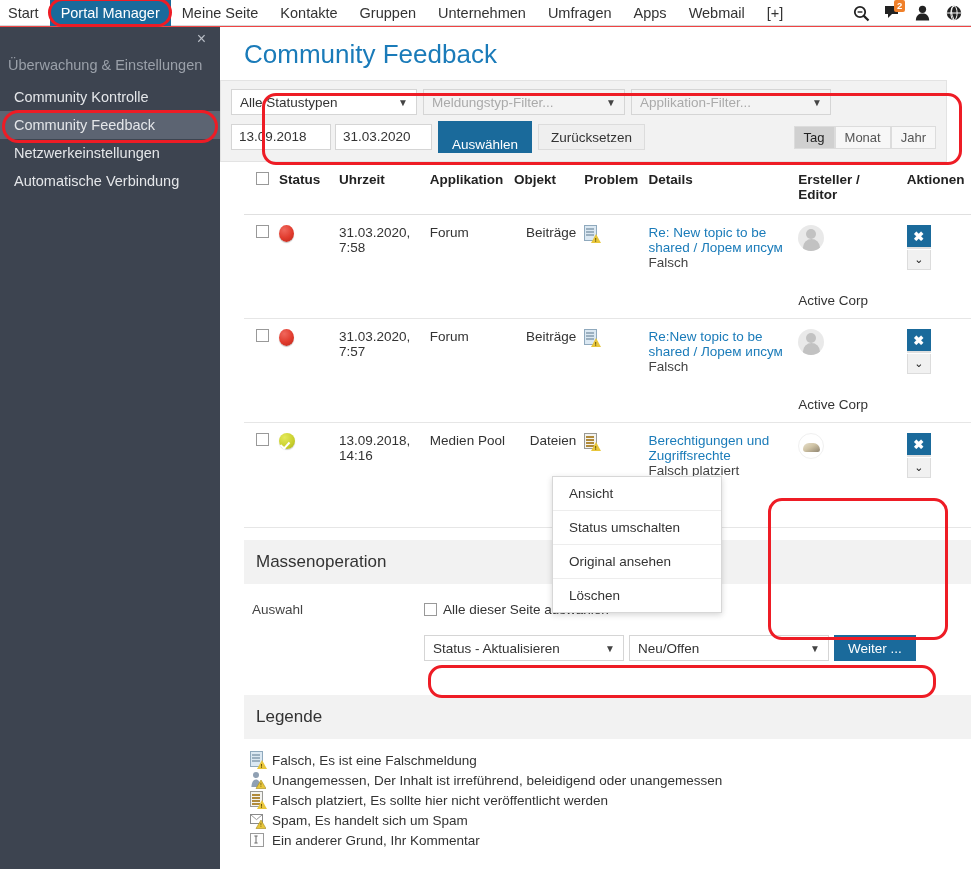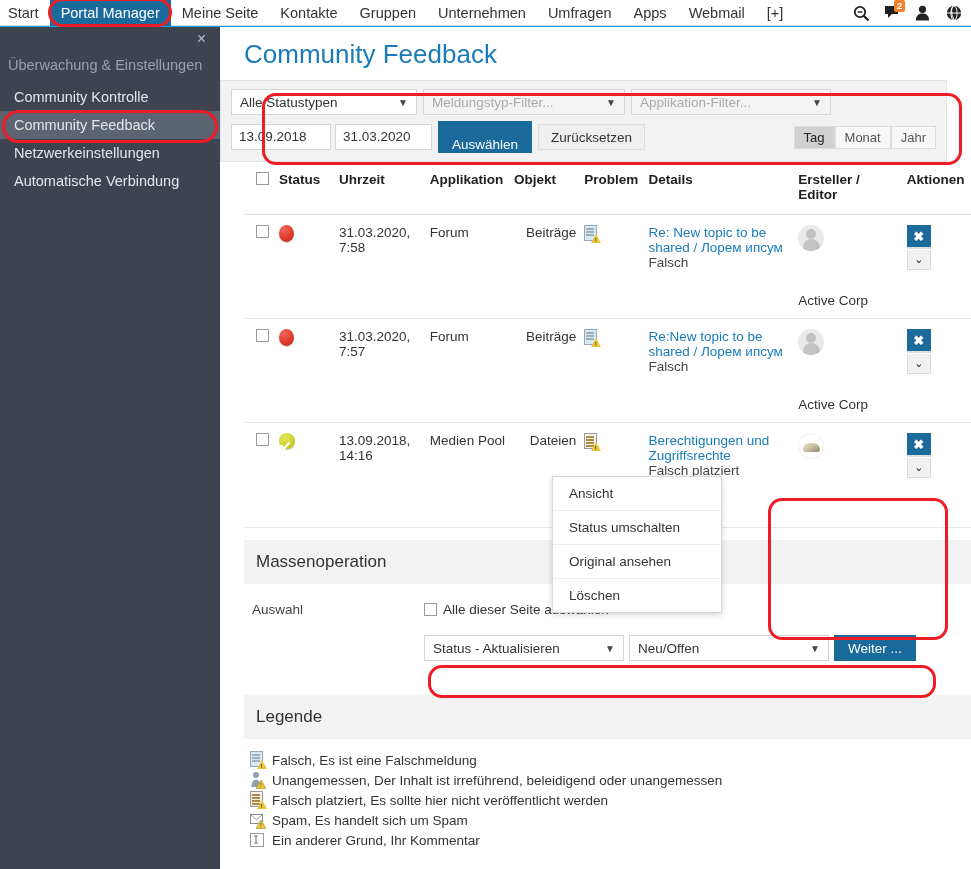--- a/index.html
+++ b/index.html
@@ -3,21 +3,21 @@
 <meta charset="utf-8">
 <style>
   * { box-sizing: border-box; }
   html, body {
     margin: 0; padding: 0;
     width: 971px; height: 869px;
     background: #ffffff;
     font-family: "Liberation Sans", sans-serif;
     overflow: hidden;
   }
-  .page { position: relative; width: 971px; height: 654px; background:#0ea5e9; }
+  .page { position: relative; width: 971px; height: 654px; background:#ef4444; }
 
   
   .topnav {
     position:absolute; left:0; top:0; width:971px; height:26px;
     background:#ffffff; border-bottom:1px solid #d8d8d8;
     display:flex; align-items:center;
   }
   .nav-items { display:flex; align-items:center; height:26px; }
   .nav-item {
     font-size:14.5px; color:#333; padding:0 11px; line-height:26px;

